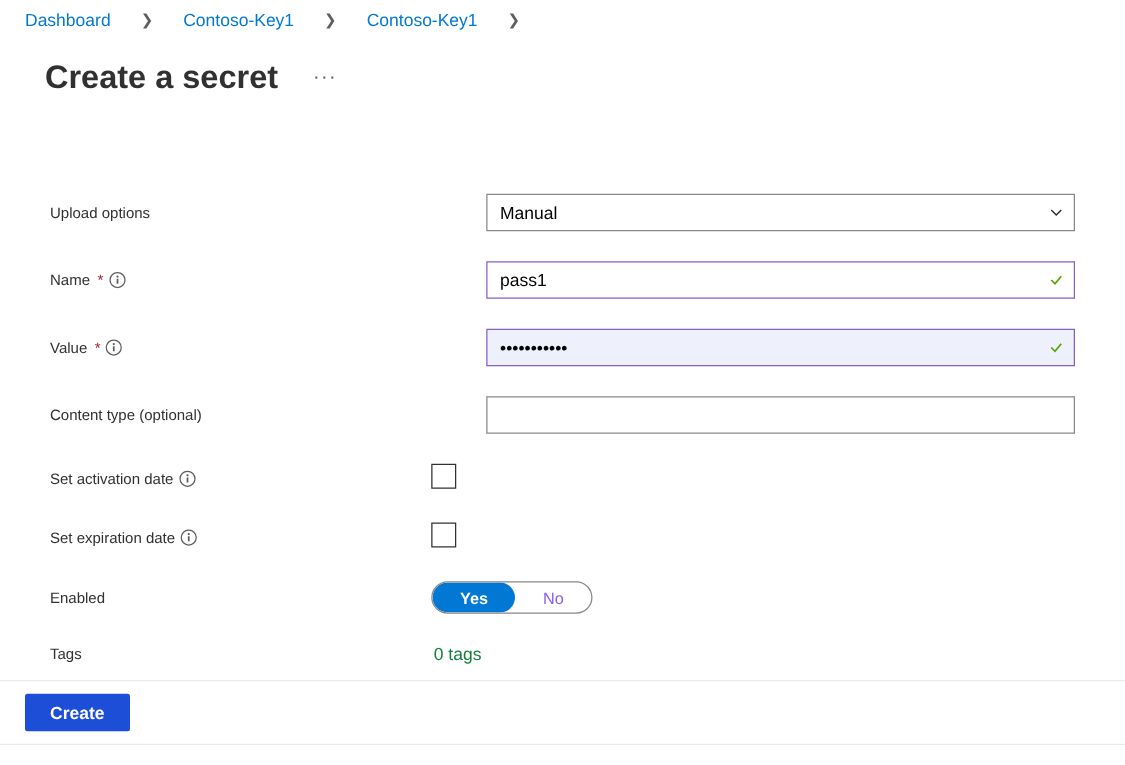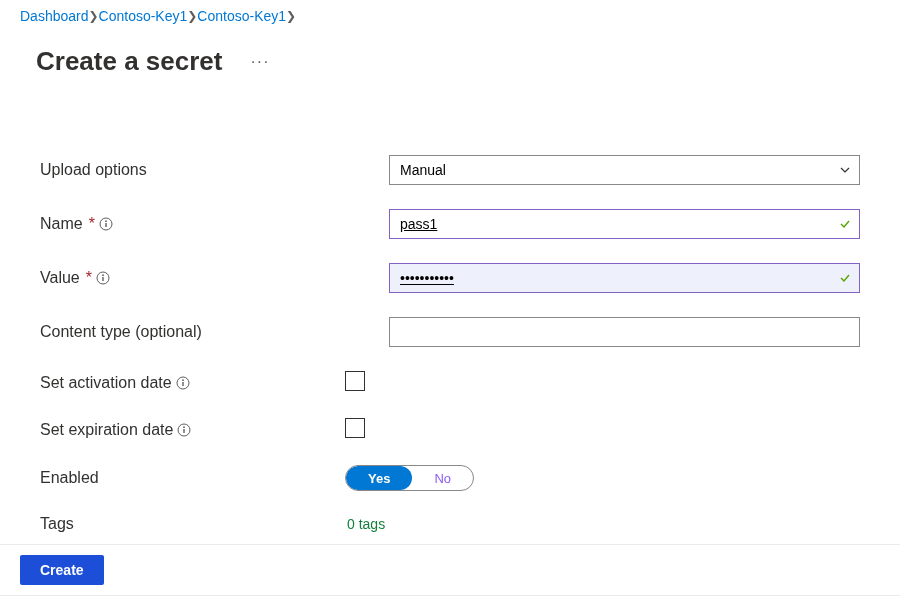--- a/index.html
+++ b/index.html
@@ -15,21 +15,21 @@
     overflow: hidden;
   }
   .page {
     width: 900px;
     height: 612px;
     position: relative;
   }
   .breadcrumb {
     display: flex;
     align-items: center;
-    gap: 0;
+    gap: 24px;
     padding: 8px 25px 0 20px;
     font-size: 14px;
   }
   .breadcrumb a {
     color: #0078d4;
     text-decoration: none;
     cursor: pointer;
   }
   .breadcrumb .sep {
     color: #605e5c;
@@ -58,21 +58,21 @@
   .row {
     display: flex;
     align-items: center;
     margin-bottom: 24px;
   }
   .label-col {
     width: 305px;
     display: flex;
     align-items: center;
     gap: 4px;
-    font-size: 16px;
+    font-size: 12px;
     color: #323130;
   }
   .req {
     color: #a4262c;
     margin-left: 2px;
   }
   .info-icon svg {
     width: 14px;
     height: 14px;
     display: block;
@@ -100,21 +100,20 @@
   }
   .select-wrap .chev {
     position: absolute;
     right: 8px;
     top: 50%;
     transform: translateY(-50%);
     pointer-events: none;
   }
   .text-wrap.valid input {
     border: 1px solid #8661c5;
-    text-decoration: underline;
   }
   .text-wrap.valid.filled input {
     background: #eef1fb;
   }
   .valid-check {
     position: absolute;
     right: 8px;
     top: 50%;
     transform: translateY(-50%);
     pointer-events: none;

